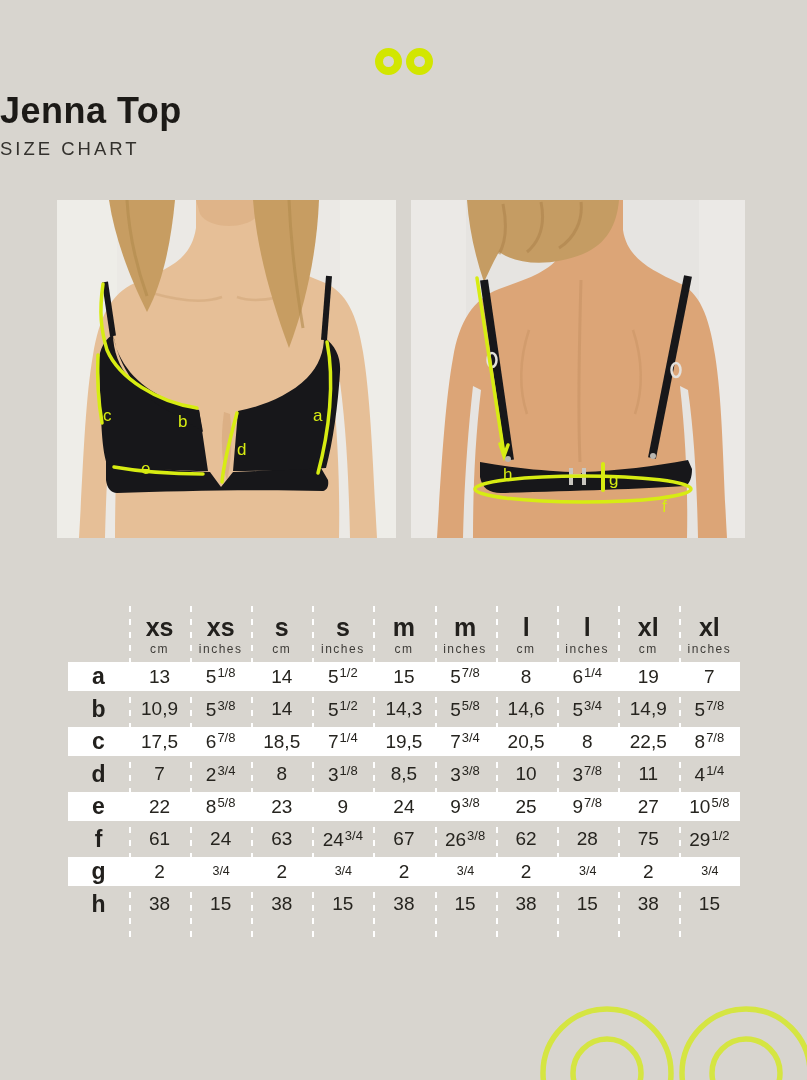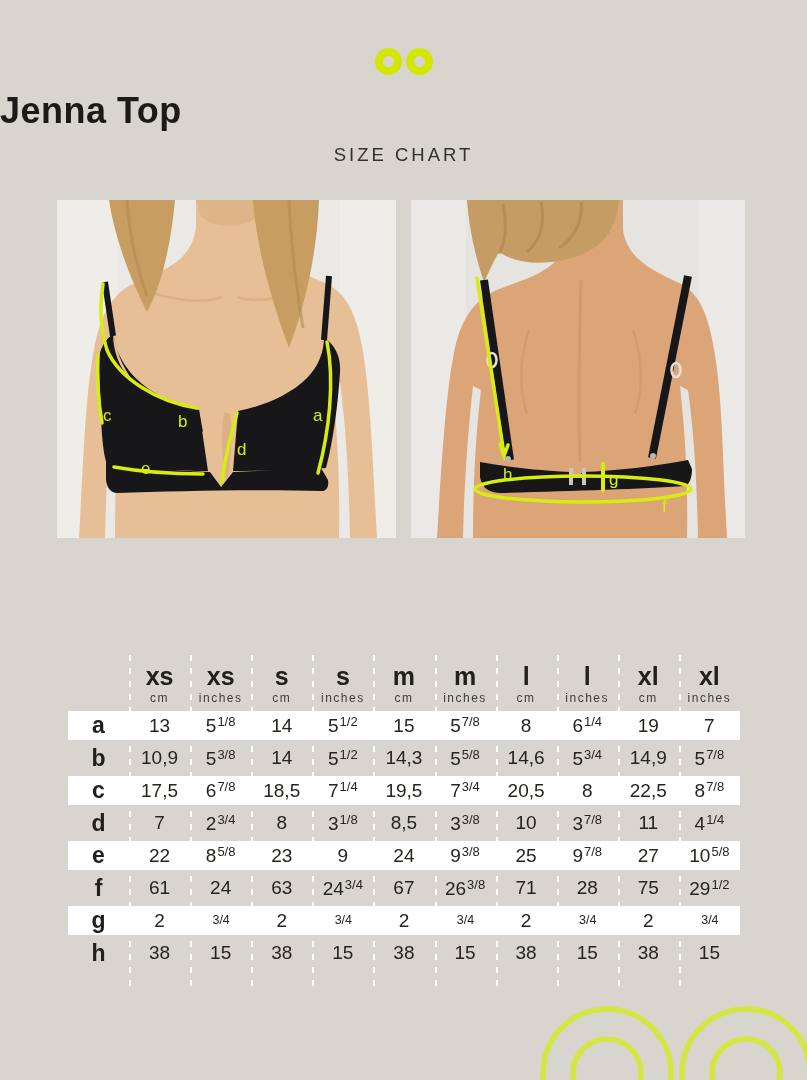--- a/index.html
+++ b/index.html
@@ -7,29 +7,29 @@
     width:807px;height:1080px;position:relative;overflow:hidden;
     background:#d8d5cf;
     font-family:"Liberation Sans", sans-serif;
     color:#22201c;
   }
   
   .logo{position:absolute;top:48px;left:0;right:0;display:flex;justify-content:center;gap:4px}
   .ring{width:27px;height:27px;border-radius:50%;border:8px solid #d2e600;box-sizing:border-box}
   .title{position:absolute;top:90px;width:100%;
          font-size:36px;font-weight:bold;letter-spacing:.5px;color:#1c1a17}
-  .subtitle{position:absolute;top:144px;width:100%;text-align:center;
+  .subtitle{position:absolute;top:138px;width:100%;
          font-size:18.5px;font-weight:500;letter-spacing:3px;color:#33312d}
   
   .photo{position:absolute;top:200px;height:338px;overflow:hidden;background:#eae8e4}
   .photo svg{display:block}
   .photo.front{left:57px;width:339px}
   .photo.back{left:411px;width:334px;background:#e6e4e1}
   
-  .table-wrap{position:absolute;left:68px;top:663px;width:672px}
+  .table-wrap{position:absolute;left:68px;top:614px;width:672px}
   .dashes{position:absolute;left:0;top:-8px;height:338px;width:100%;pointer-events:none}
   .dash-line{position:absolute;top:0;bottom:0;width:2px;
              background:repeating-linear-gradient(to bottom,#ffffff 0 6px,transparent 6px 13px)}
   .t-head{position:relative;display:grid;grid-template-columns:61px repeat(10,61.1px);
           margin-bottom:6px;text-align:center}
   .th .size{display:block;font-size:25px;font-weight:bold;color:#22201d;line-height:1.05}
   .th .unit{display:block;font-size:12px;letter-spacing:1.5px;color:#3e3c38;margin-top:2px}
   .t-row{position:relative;display:grid;grid-template-columns:61px repeat(10,61.1px);
          height:29px;margin:3.5px 0;align-items:center;text-align:center}
   .t-row.stripe{background:#ffffff}
@@ -264,21 +264,21 @@
         <div class="t-cell">10<sup class="fr">5/8</sup></div>
       </div>
       <div class="t-row">
         <div class="t-label">f</div>
         <div class="t-cell">61</div>
         <div class="t-cell">24</div>
         <div class="t-cell">63</div>
         <div class="t-cell">24<sup class="fr">3/4</sup></div>
         <div class="t-cell">67</div>
         <div class="t-cell">26<sup class="fr">3/8</sup></div>
-        <div class="t-cell">71</div>
+        <div class="t-cell">62</div>
         <div class="t-cell">28</div>
         <div class="t-cell">75</div>
         <div class="t-cell">29<sup class="fr">1/2</sup></div>
       </div>
       <div class="t-row stripe">
         <div class="t-label">g</div>
         <div class="t-cell">2</div>
         <div class="t-cell"><sup class="fr lone">3/4</sup></div>
         <div class="t-cell">2</div>
         <div class="t-cell"><sup class="fr lone">3/4</sup></div>

